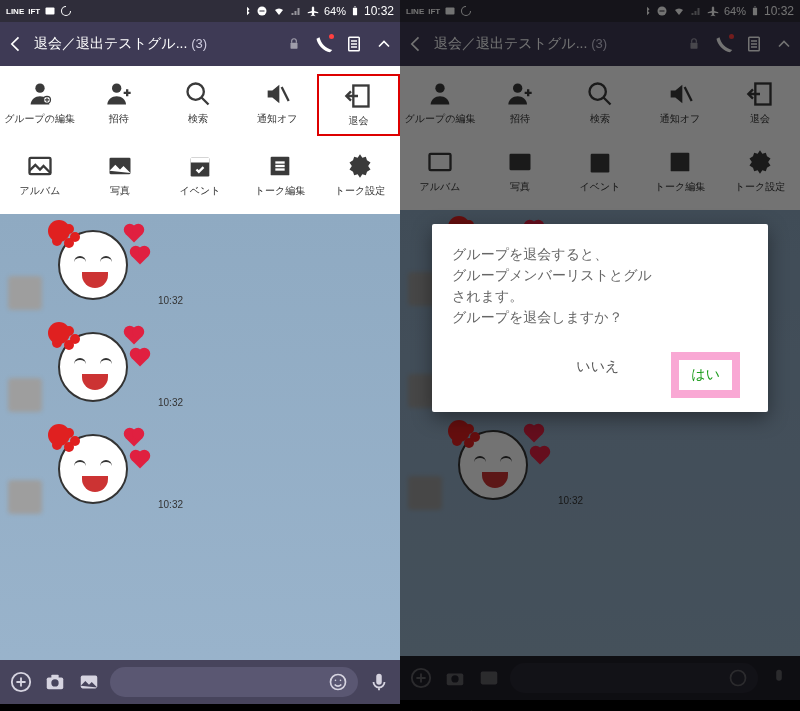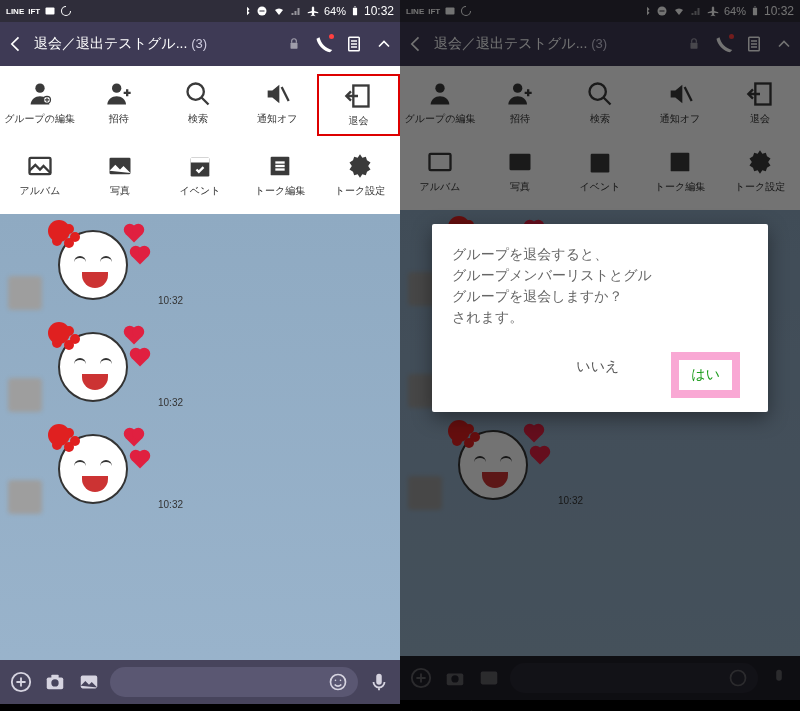--- a/index.html
+++ b/index.html
@@ -539,22 +539,22 @@
         </svg>
       <svg width="20" height="20" viewBox="0 0 24 24">
           <rect x="5" y="5" width="14" height="14"></rect>
         </svg>
     </div>
 
     <div class="dialog">
       <div class="dlgtext">
         <div>グループを退会すると、</div>
         <div>グループメンバーリストとグル</div>
+        <div>されます。</div>
         <div>グループを退会しますか？</div>
-        <div>されます。</div>
       </div>
       <div class="dlgbtns">
         <div class="dlgbtn no">いいえ</div>
         <div class="dlgbtn yes">はい</div>
       </div>
     </div>
   </div>
 
 </div>
 

